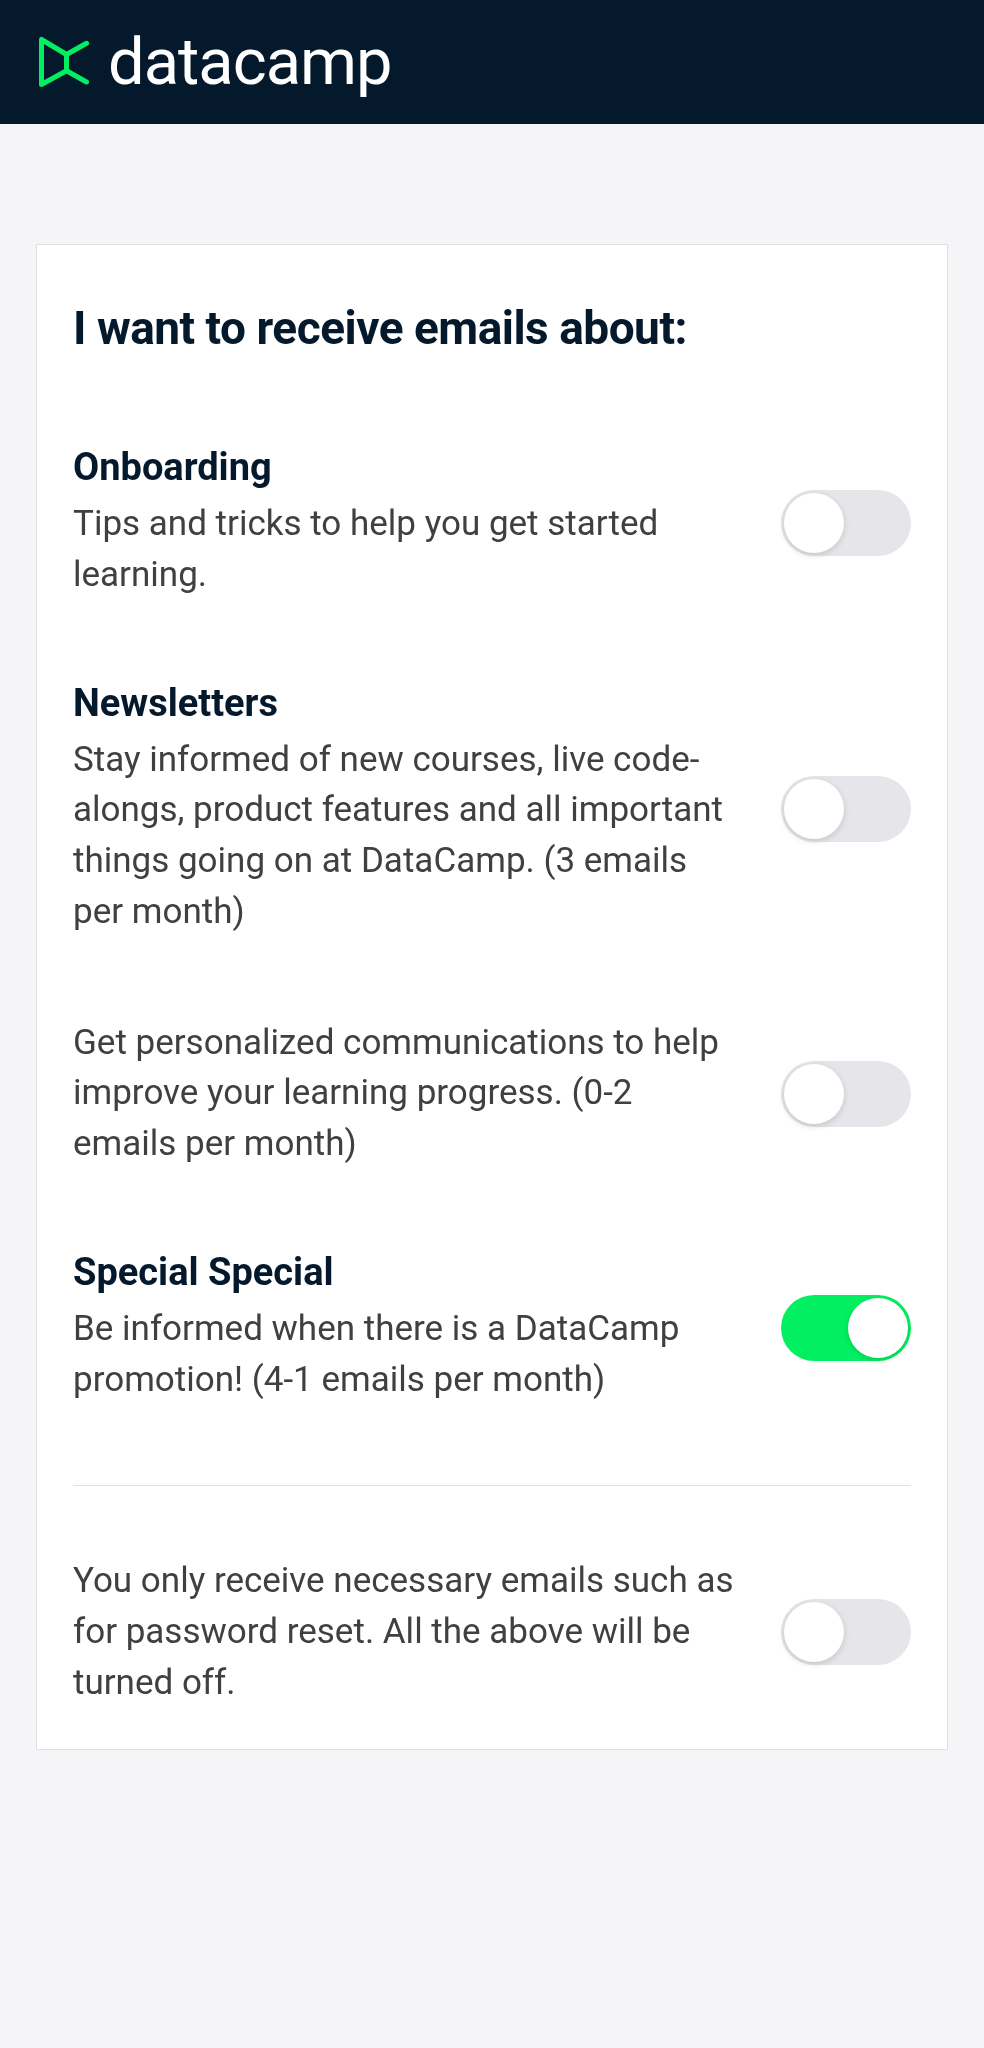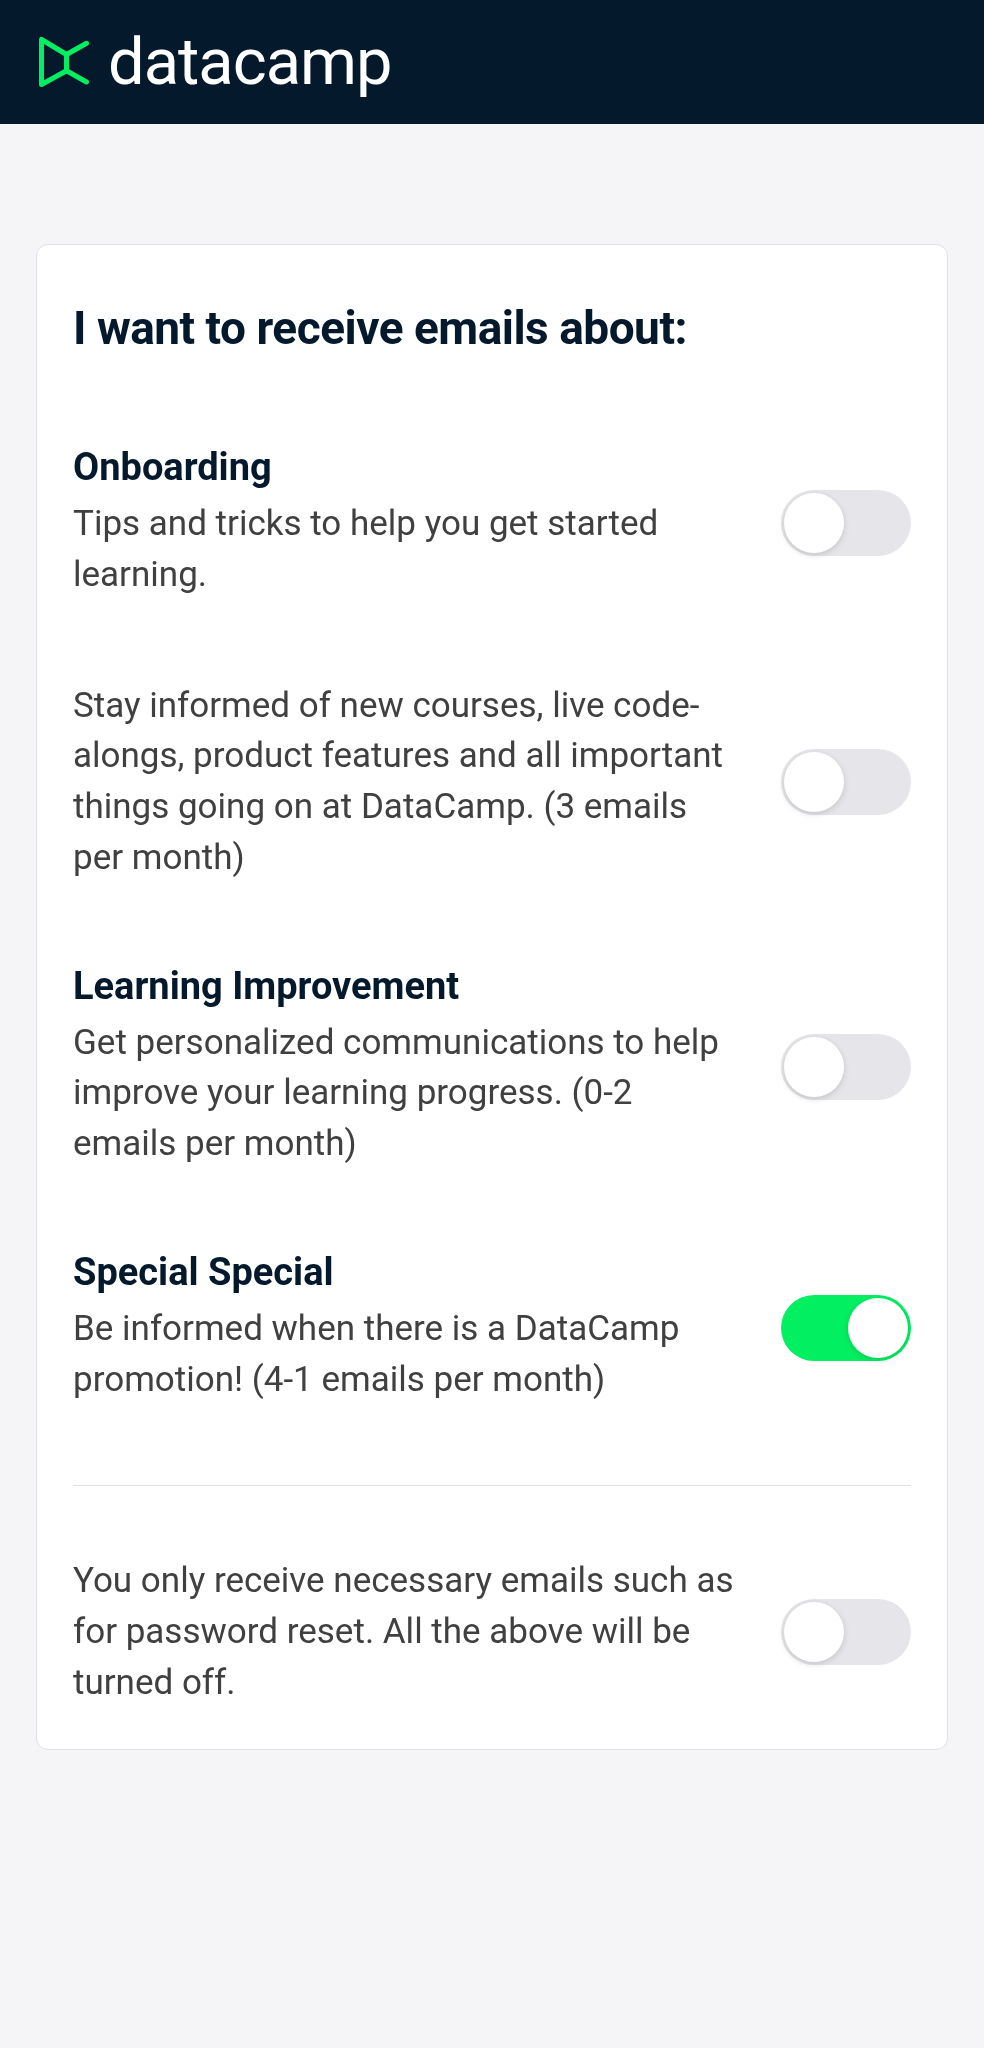--- a/index.html
+++ b/index.html
@@ -32,21 +32,21 @@
       font-size: 65px;
       font-weight: 400;
       letter-spacing: -1px;
     }
     .content {
       padding: 120px 36px 0 36px;
     }
     .card {
       background: #fff;
       border: 1px solid #e0e0e4;
-      border-radius: 12px;
+      border-radius: 0;
       padding: 56px 36px 40px 36px;
     }
     .card-title {
       color: #05192d;
       font-size: 46px;
       font-weight: 700;
       letter-spacing: -0.5px;
       margin-bottom: 90px;
     }
     .pref-row {
@@ -133,31 +133,31 @@
         <div class="pref-desc">Tips and tricks to help you get started learning.</div>
       </div>
       <div class="toggle">
         <div class="toggle-track"></div>
         <div class="toggle-knob"></div>
       </div>
     </div>
 
     <div class="pref-row">
       <div class="pref-text">
+        <div class="pref-title">Newsletters</div>
         <div class="pref-desc">Stay informed of new courses, live code-alongs, product features and all important things going on at DataCamp. (3 emails per month)</div>
       </div>
       <div class="toggle">
         <div class="toggle-track"></div>
         <div class="toggle-knob"></div>
       </div>
     </div>
 
     <div class="pref-row">
       <div class="pref-text">
-        <div class="pref-title">Learning Improvement</div>
         <div class="pref-desc">Get personalized communications to help improve your learning progress. (0-2 emails per month)</div>
       </div>
       <div class="toggle">
         <div class="toggle-track"></div>
         <div class="toggle-knob"></div>
       </div>
     </div>
 
     <div class="pref-row">
       <div class="pref-text">

